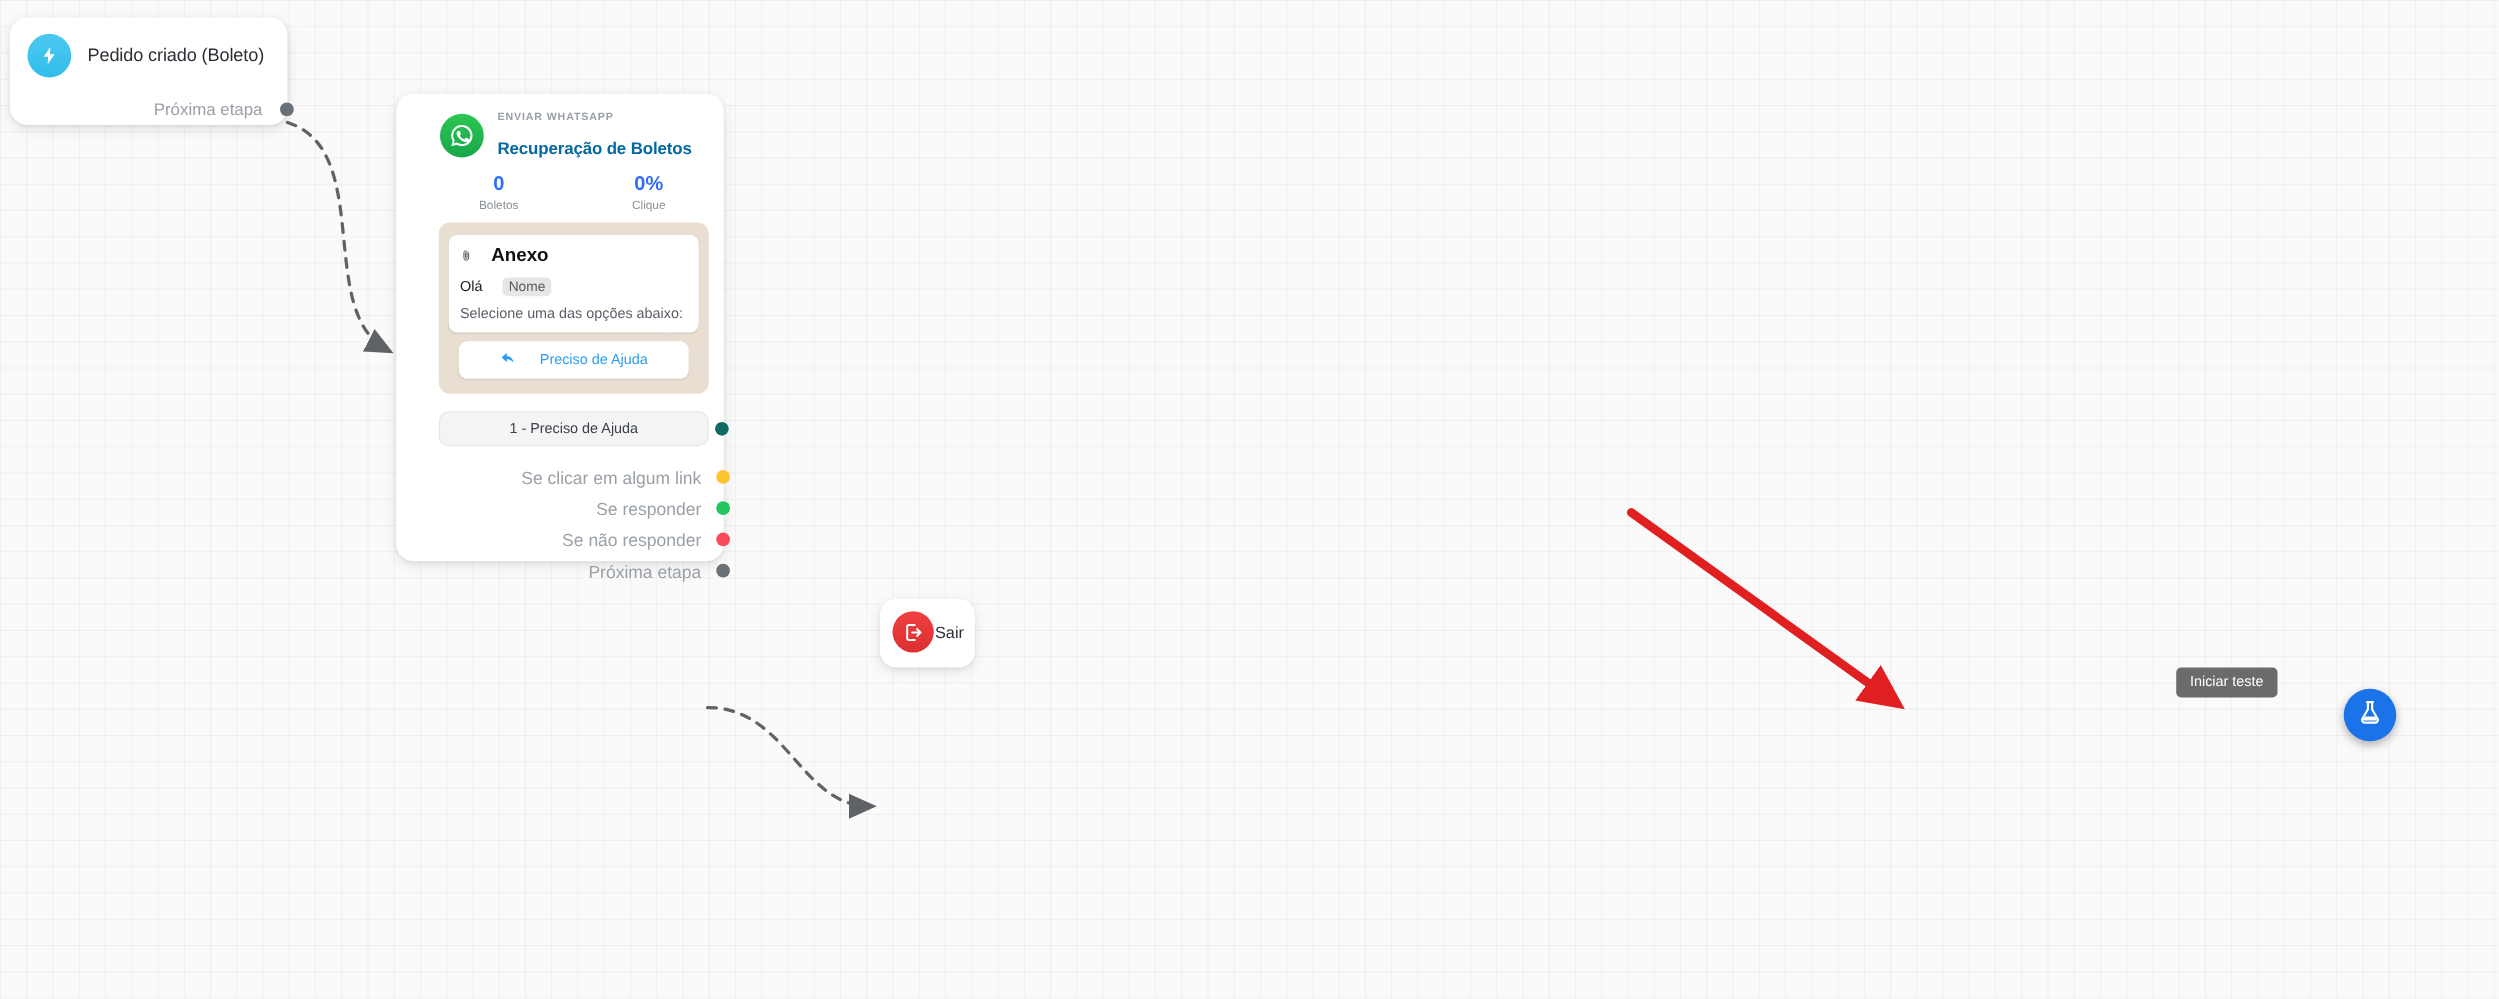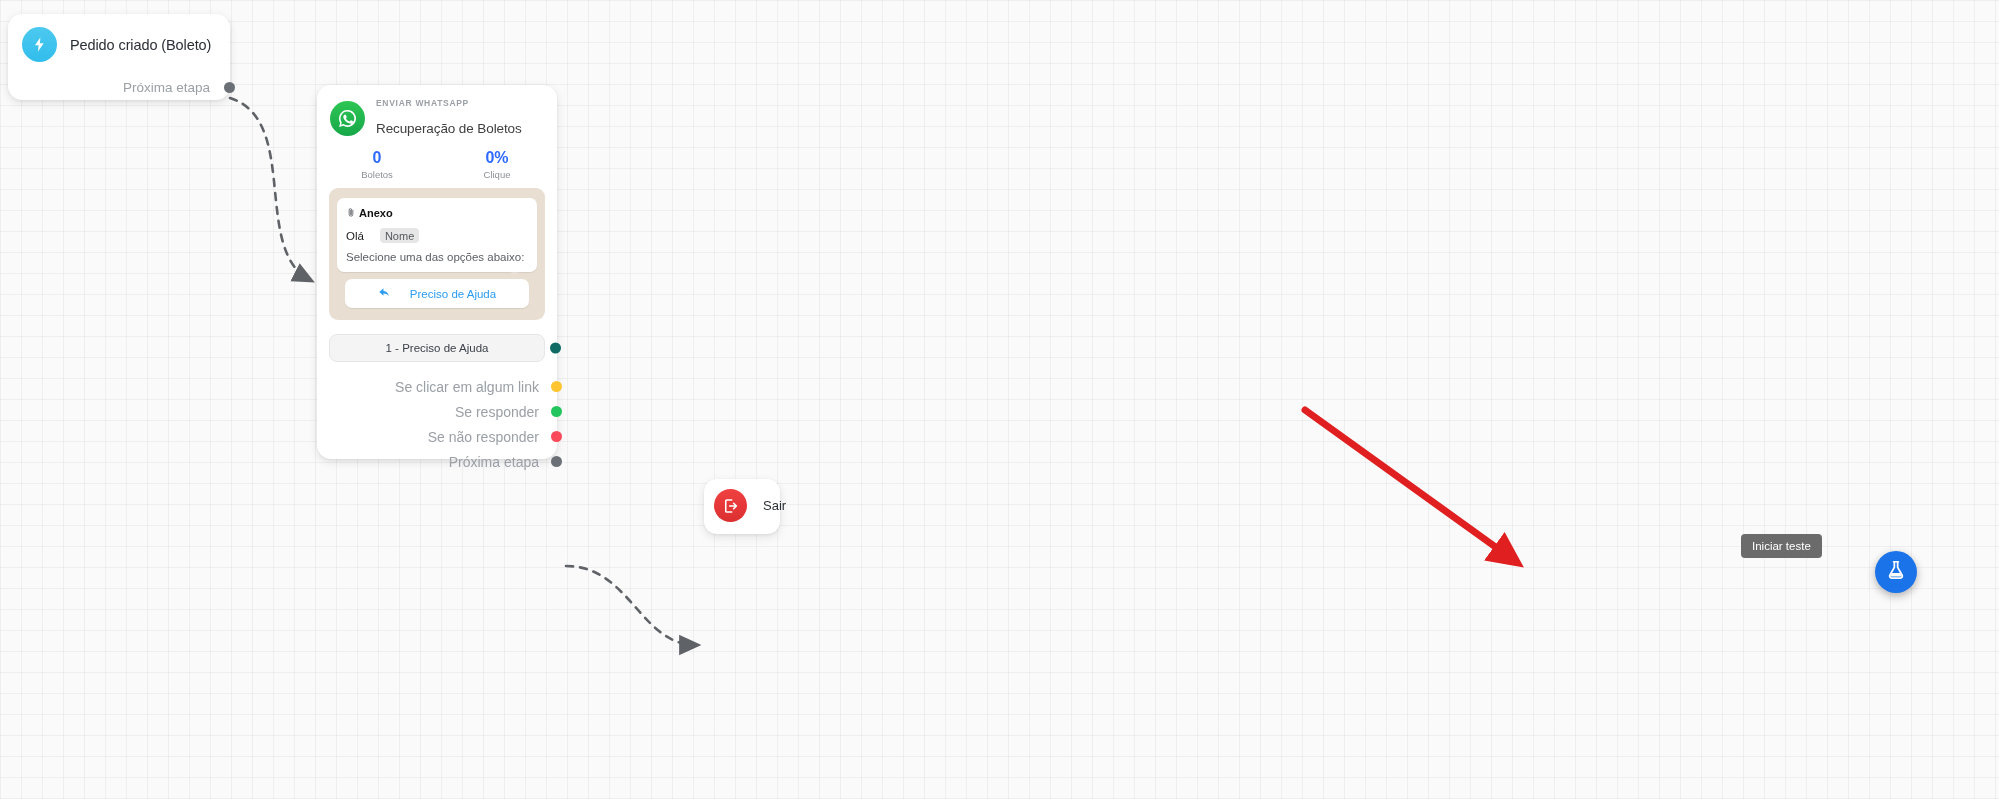--- a/index.html
+++ b/index.html
@@ -44,25 +44,25 @@
   .dot{
     width:11px;height:11px;border-radius:50%;flex:0 0 auto;
   }
   .dot.grey{background:#6b7076;}
   .dot.teal{background:#0f6b63;}
   .dot.amber{background:#fec531;}
   .dot.green{background:#22c55e;}
   .dot.red{background:#fb4a5a;}
 
   
-  #wa{left:317px;top:85px;width:240px;height:374px;border-radius:14px;}
+  #wa{left:317px;top:75px;width:240px;height:374px;border-radius:14px;padding-left:22px;}
   .wa-head{display:flex;align-items:center;gap:11px;padding:13px 0 0 13px;}
   .badge.green-wa{background:linear-gradient(180deg,#2dc653,#17a74a);width:35px;height:35px;}
   .wa-kicker{font-size:8.5px;letter-spacing:.7px;color:#9aa0a6;font-weight:700;line-height:1.3;}
-  .wa-name{font-size:13.5px;color:#404040;font-weight:400;line-height:1.35;letter-spacing:-.1px;margin-top:11px;}
+  .wa-name{font-size:13.5px;color:#0369a1;font-weight:700;line-height:1.35;letter-spacing:-.1px;margin-top:11px;}
   .stats{display:flex;padding:10px 0 6px 0;}
   .stat{flex:1;text-align:center;}
   .stat-val{font-size:16px;color:#2f6bff;font-weight:700;line-height:1.2;}
   .stat-lab{font-size:9.5px;color:#8c9197;margin-top:2px;}
   .bubble-wrap{
     margin:2px 12px 0 12px;
     background:#e8dfd2;
     border-radius:9px;
     padding:10px 8px;
     position:relative;overflow:hidden;
@@ -73,21 +73,21 @@
       radial-gradient(circle at 18% 26%, rgba(255,255,255,.5) 0 5px, transparent 6px),
       radial-gradient(circle at 62% 14%, rgba(255,255,255,.42) 0 7px, transparent 8px),
       radial-gradient(circle at 86% 60%, rgba(255,255,255,.4) 0 6px, transparent 7px),
       radial-gradient(circle at 34% 78%, rgba(255,255,255,.45) 0 8px, transparent 9px);
     pointer-events:none;
   }
   .bubble{
     background:#fff;border-radius:7px;padding:8px 9px 9px 9px;
     box-shadow:0 1px 1px rgba(0,0,0,.08);position:relative;z-index:1;
   }
-  .anexo{display:flex;align-items:center;gap:3px;font-size:11px;font-weight:700;color:#111;}
+  .anexo{display:flex;align-items:center;gap:15px;font-size:15px;font-weight:700;color:#111;}
   .clip{width:10px;height:13px;flex:0 0 auto;}
   .greet{margin-top:9px;font-size:11.5px;color:#1b1b1b;display:flex;align-items:center;gap:16px;}
   .chip{background:#e6e6e6;border-radius:4px;padding:1.5px 5px;color:#55595e;font-size:11px;}
   .sel-line{margin-top:8px;font-size:11.5px;color:#5a5f66;}
   .reply-btn{
     margin:7px 8px 2px 8px;background:#fff;border-radius:7px;
     padding:7px 0;display:flex;align-items:center;justify-content:center;gap:19px;
     font-size:11.5px;color:#2b9cf0;position:relative;z-index:1;
     box-shadow:0 1px 1px rgba(0,0,0,.08);
   }
@@ -97,21 +97,21 @@
     position:relative;
   }
   .out-row{
     display:flex;align-items:center;justify-content:flex-end;
     height:25px;position:relative;
   }
   .out-row .port-label{font-size:14px;color:#9aa0a6;}
 
   
   #exit{left:704px;top:479px;width:76px;height:55px;border-radius:13px;}
-  #exit .inner{display:flex;align-items:center;gap:16px;padding:10px 0 0 10px;}
+  #exit .inner{display:flex;align-items:center;gap:1px;padding:10px 0 0 10px;}
   .badge.red-x{background:linear-gradient(180deg,#f04141,#dc2f2f);width:33px;height:33px;}
   .exit-label{font-size:13px;color:#2b2f36;}
 
   
   #fab{
     position:absolute;left:1875px;top:551px;width:42px;height:42px;border-radius:50%;
     background:#1a73e8;box-shadow:0 3px 8px rgba(0,0,0,.30);
     display:flex;align-items:center;justify-content:center;
   }
   #tip{

